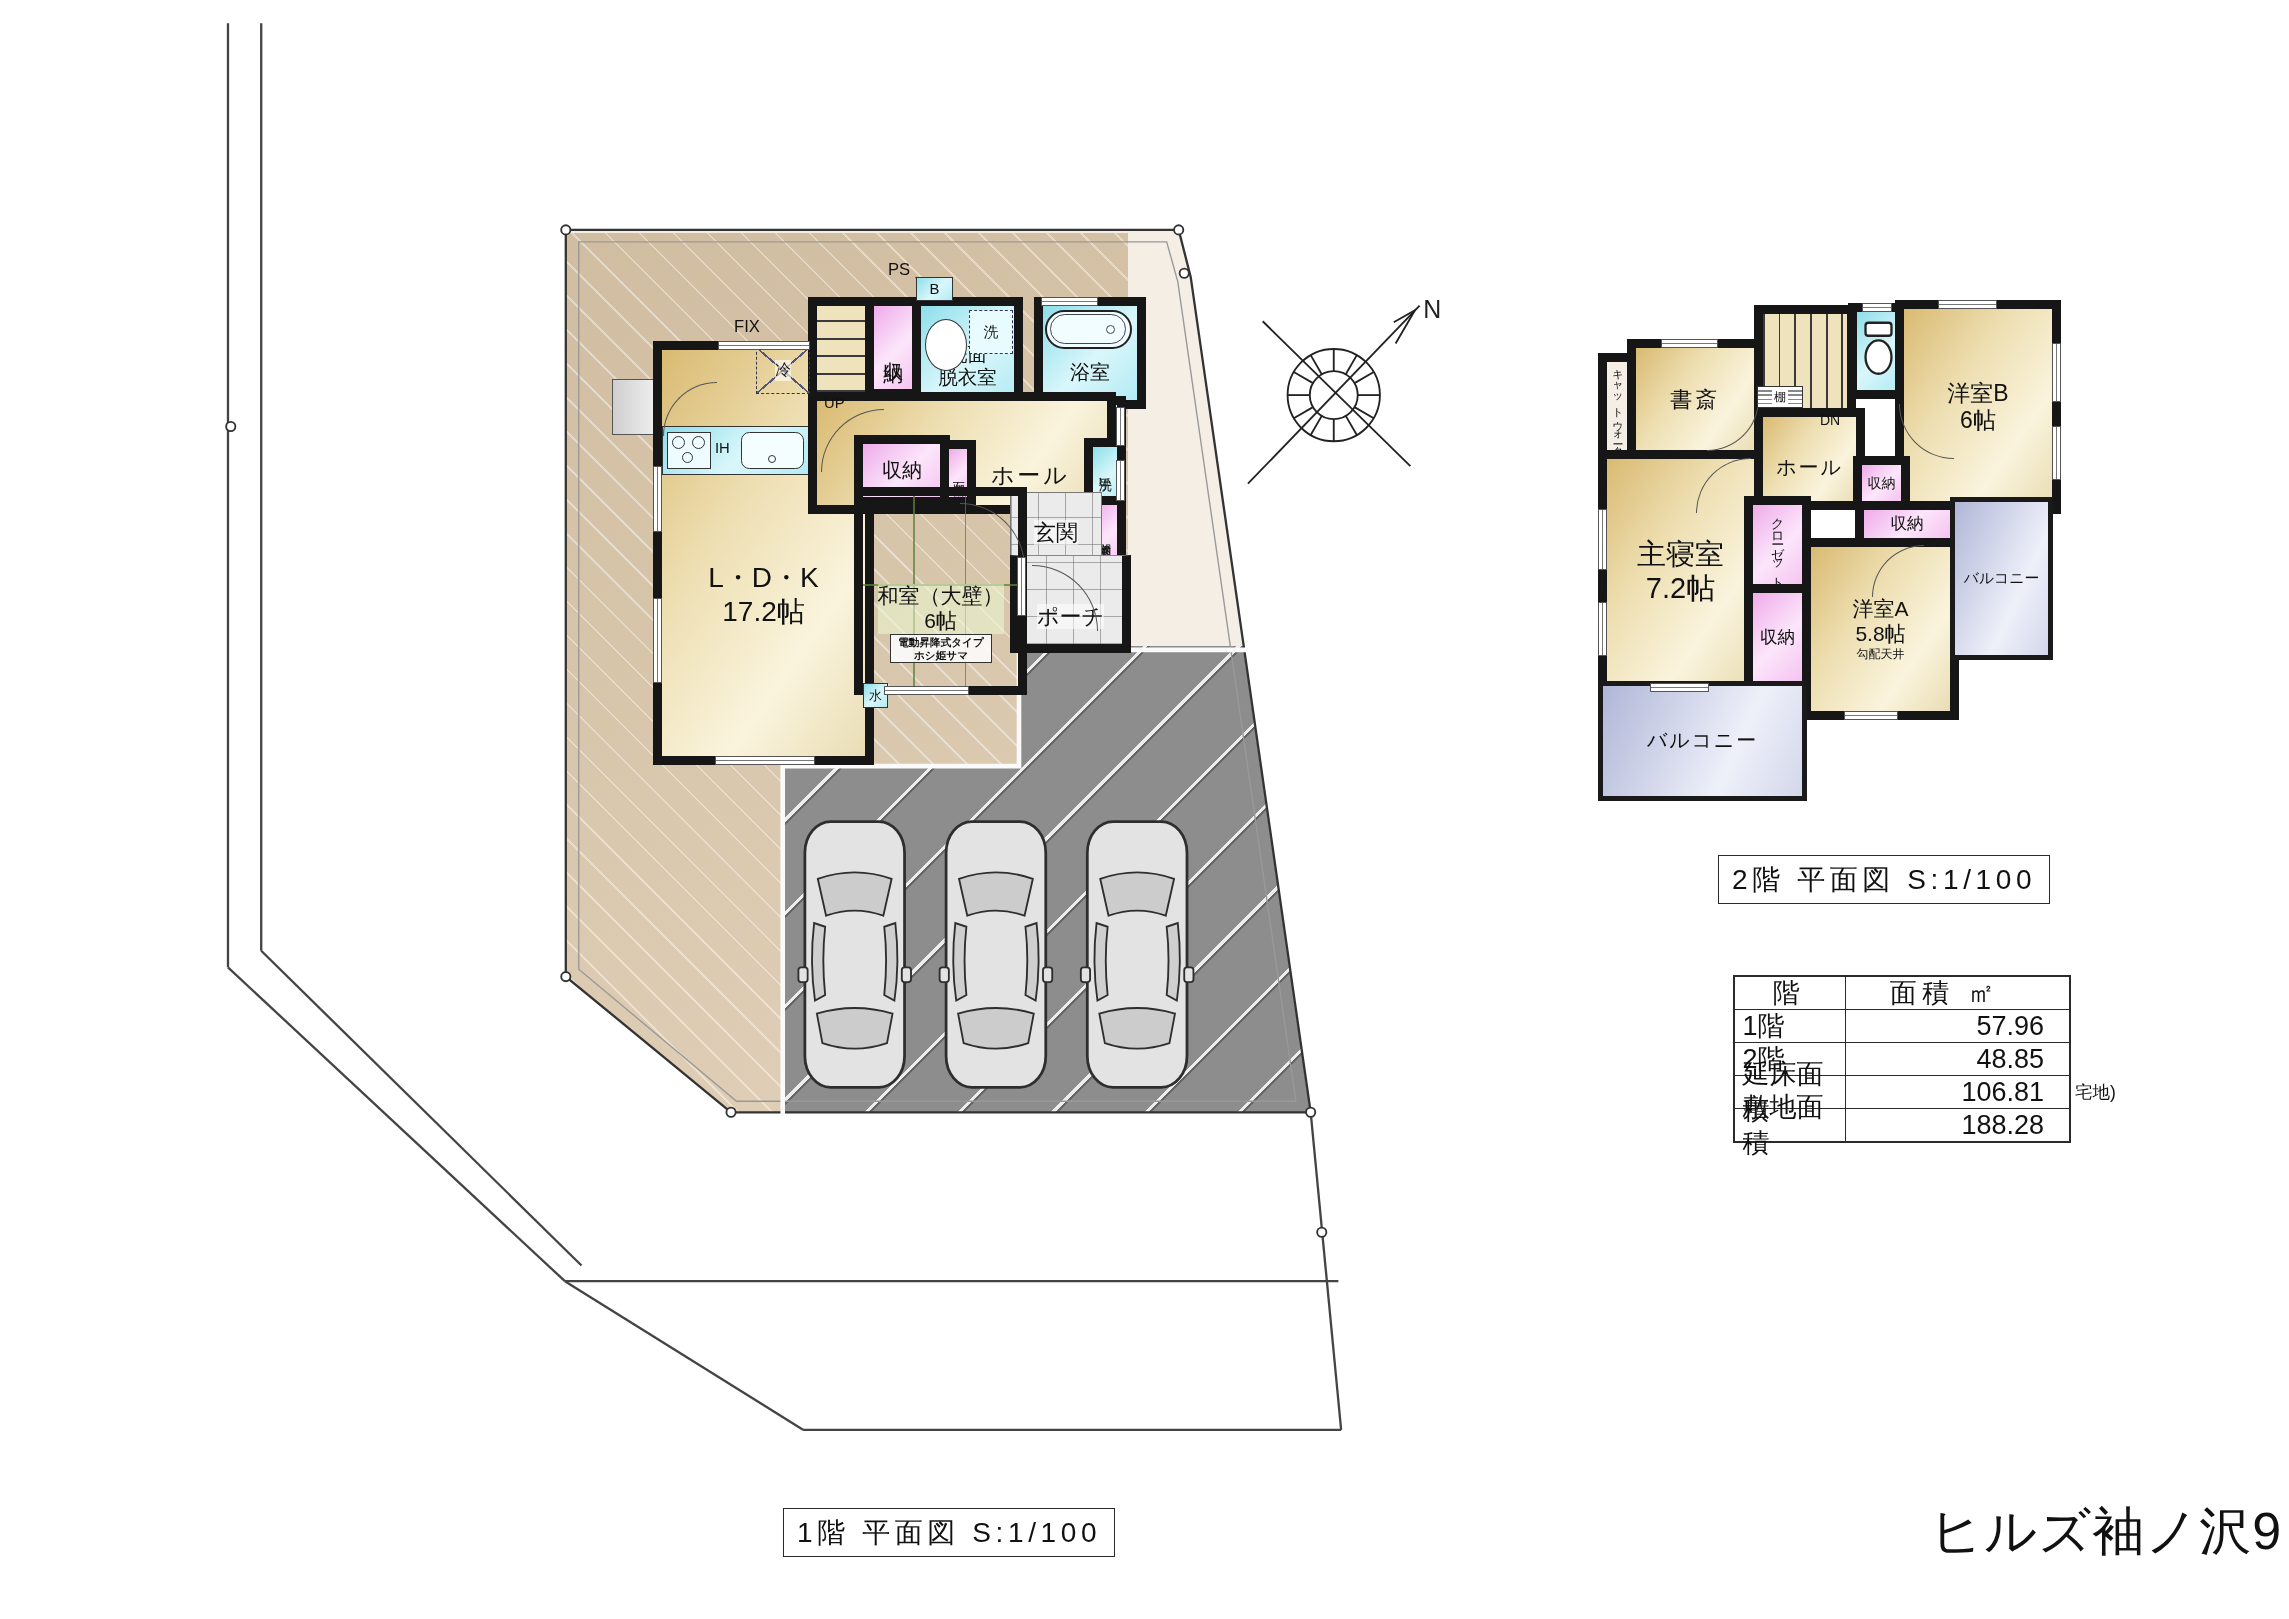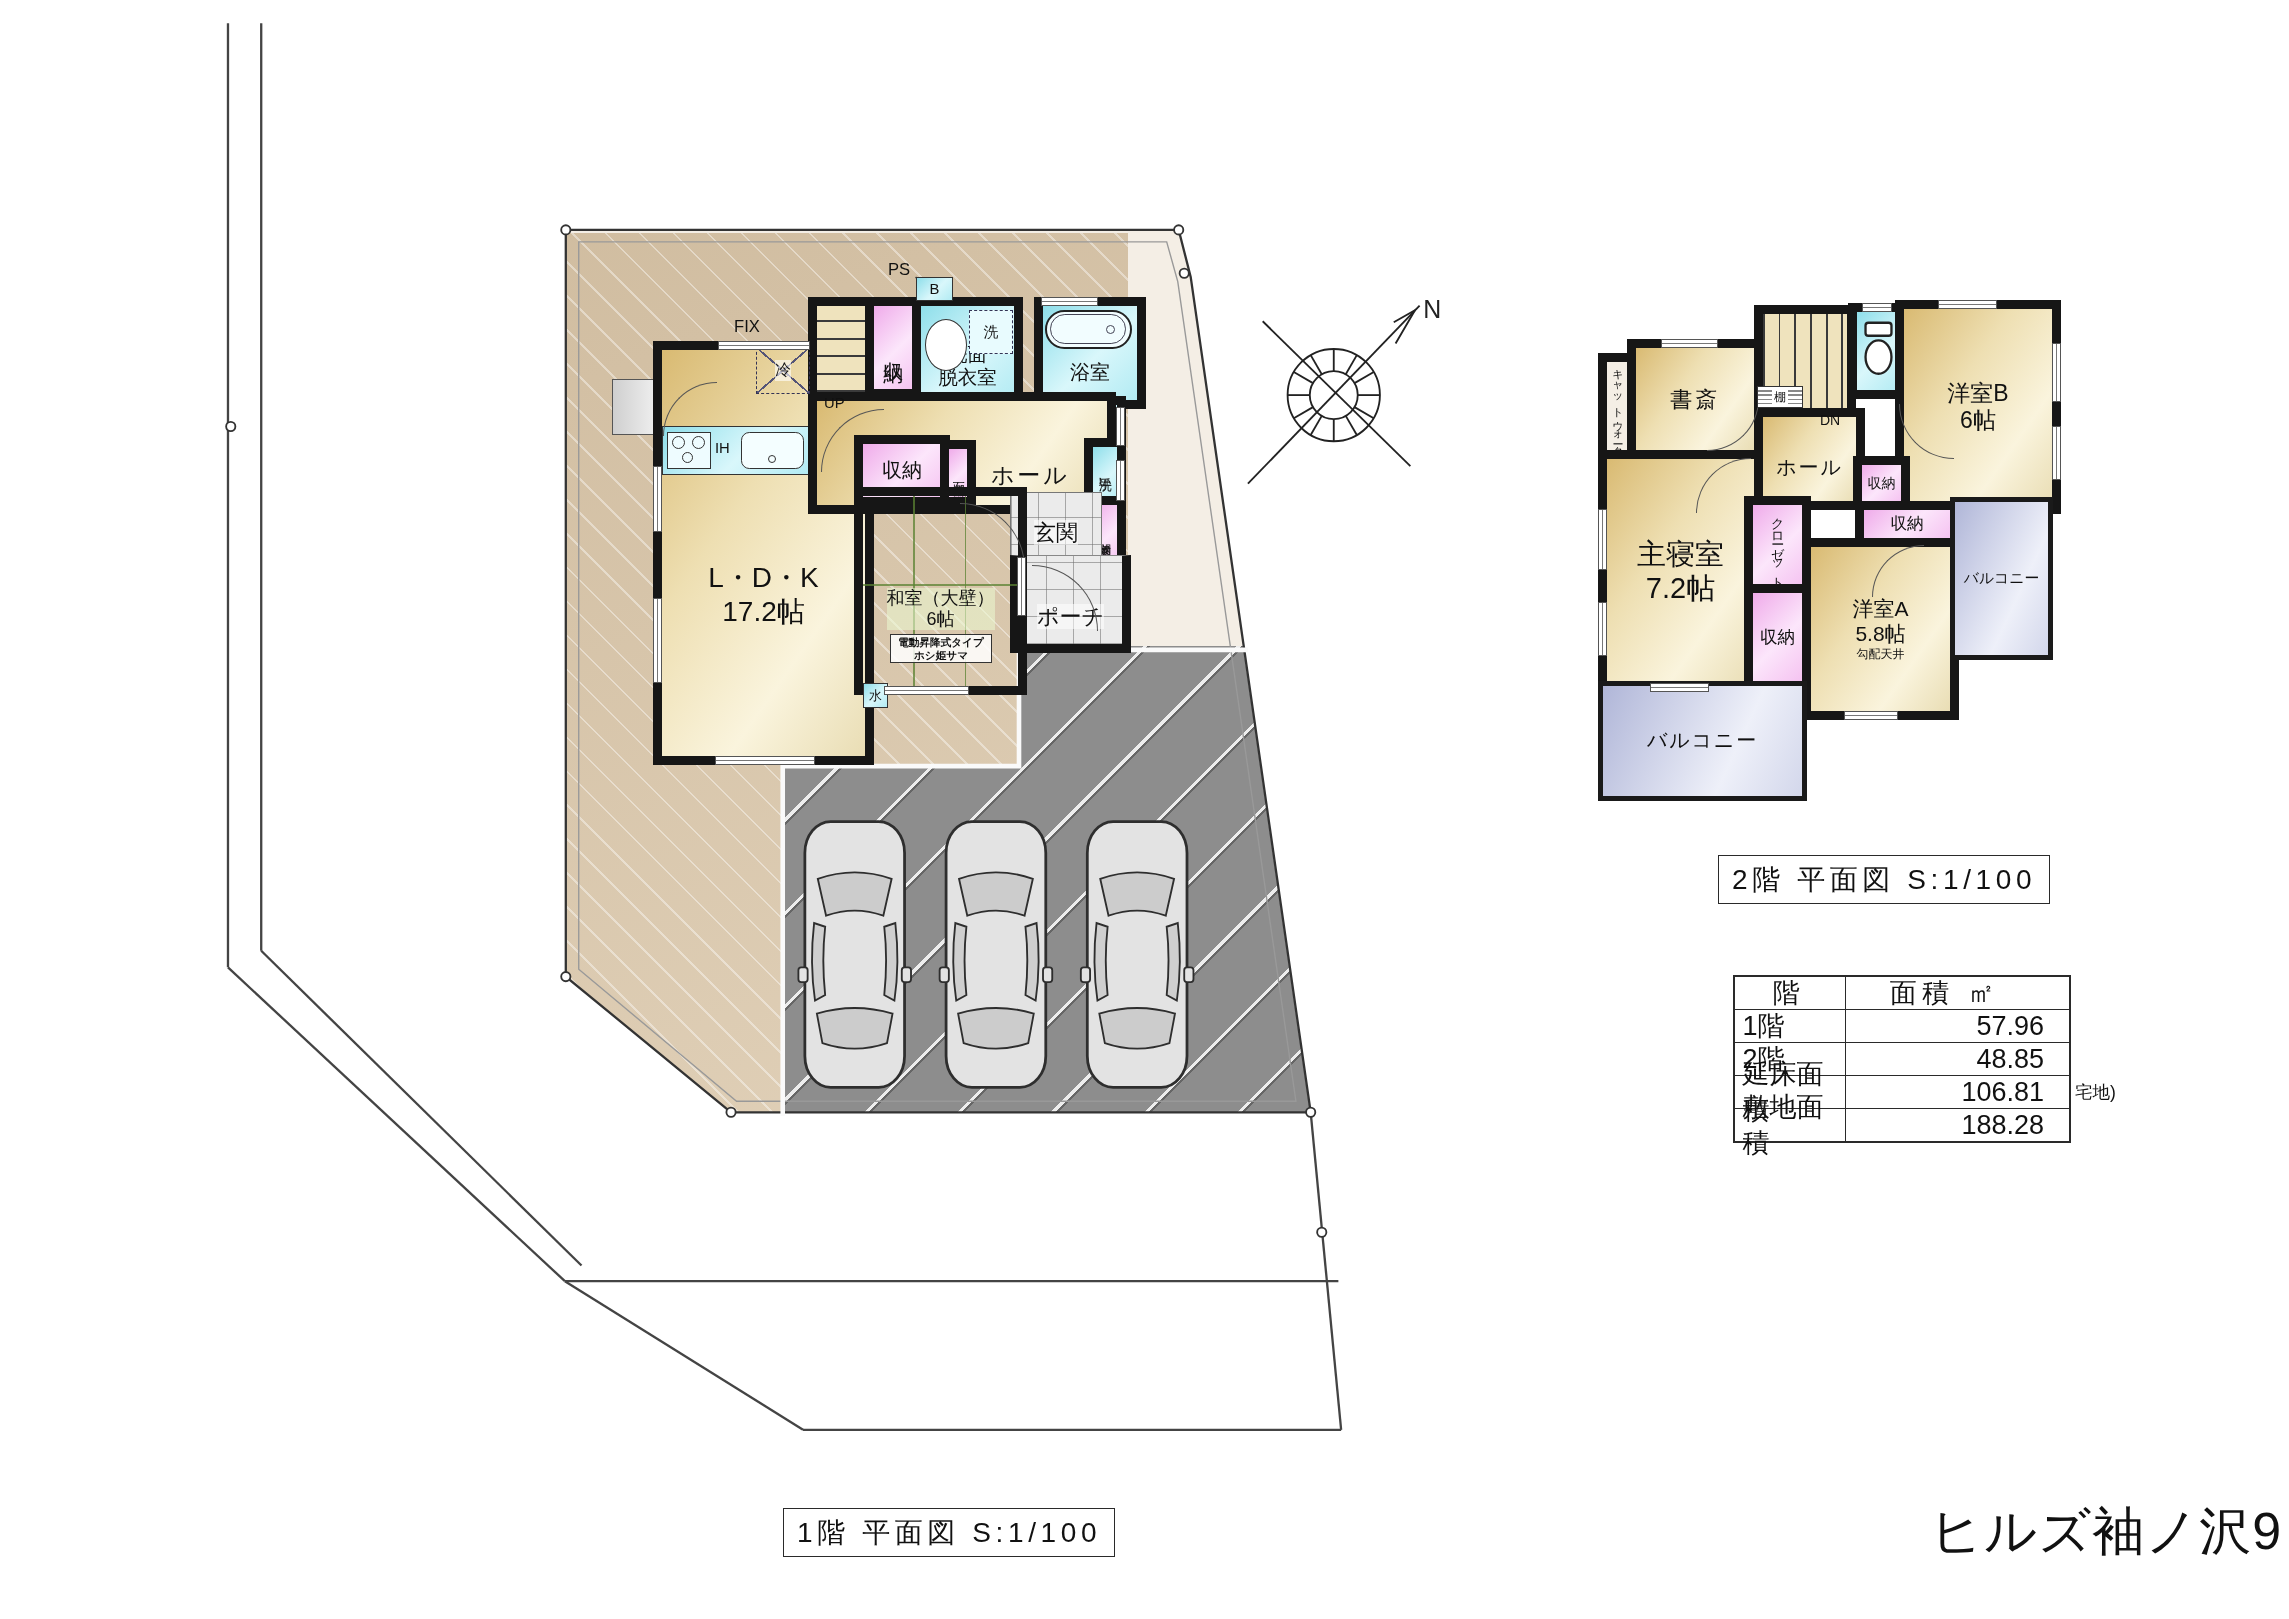--- a/index.html
+++ b/index.html
@@ -245,21 +245,21 @@
 </div>
 
 <div class="room f-pink" style="left:854px;top:435px;width:96px;height:71px;">
   <div class="lbl" style="font-size:20px;">収納</div>
 </div>
 <div class="room f-pink" style="left:940px;top:440px;width:36px;height:66px;">
   <div class="lbl v-text" style="font-size:13px;letter-spacing:0.9px;">石棚</div>
 </div>
 
 <div class="room f-green tatami" style="left:854px;top:487px;width:173px;height:208px;">
-  <div class="lbl" style="font-size:18px;background:rgba(235,250,210,.55);margin-top:36px;">
+  <div class="lbl" style="font-size:21px;background:rgba(235,250,210,.55);margin-top:36px;">
     <div>和室（大壁）</div>
     <div>6帖</div>
   </div>
 </div>
 
 <div class="smallbox" style="left:890px;top:634px;width:102px;height:29px;border:1.4px solid #333;background:rgba(255,255,255,.85);flex-direction:column;">
   <div class="tinytxt">電動昇降式タイプ</div>
   <div class="tinytxt">ホシ姫サマ</div>
 </div>
 

